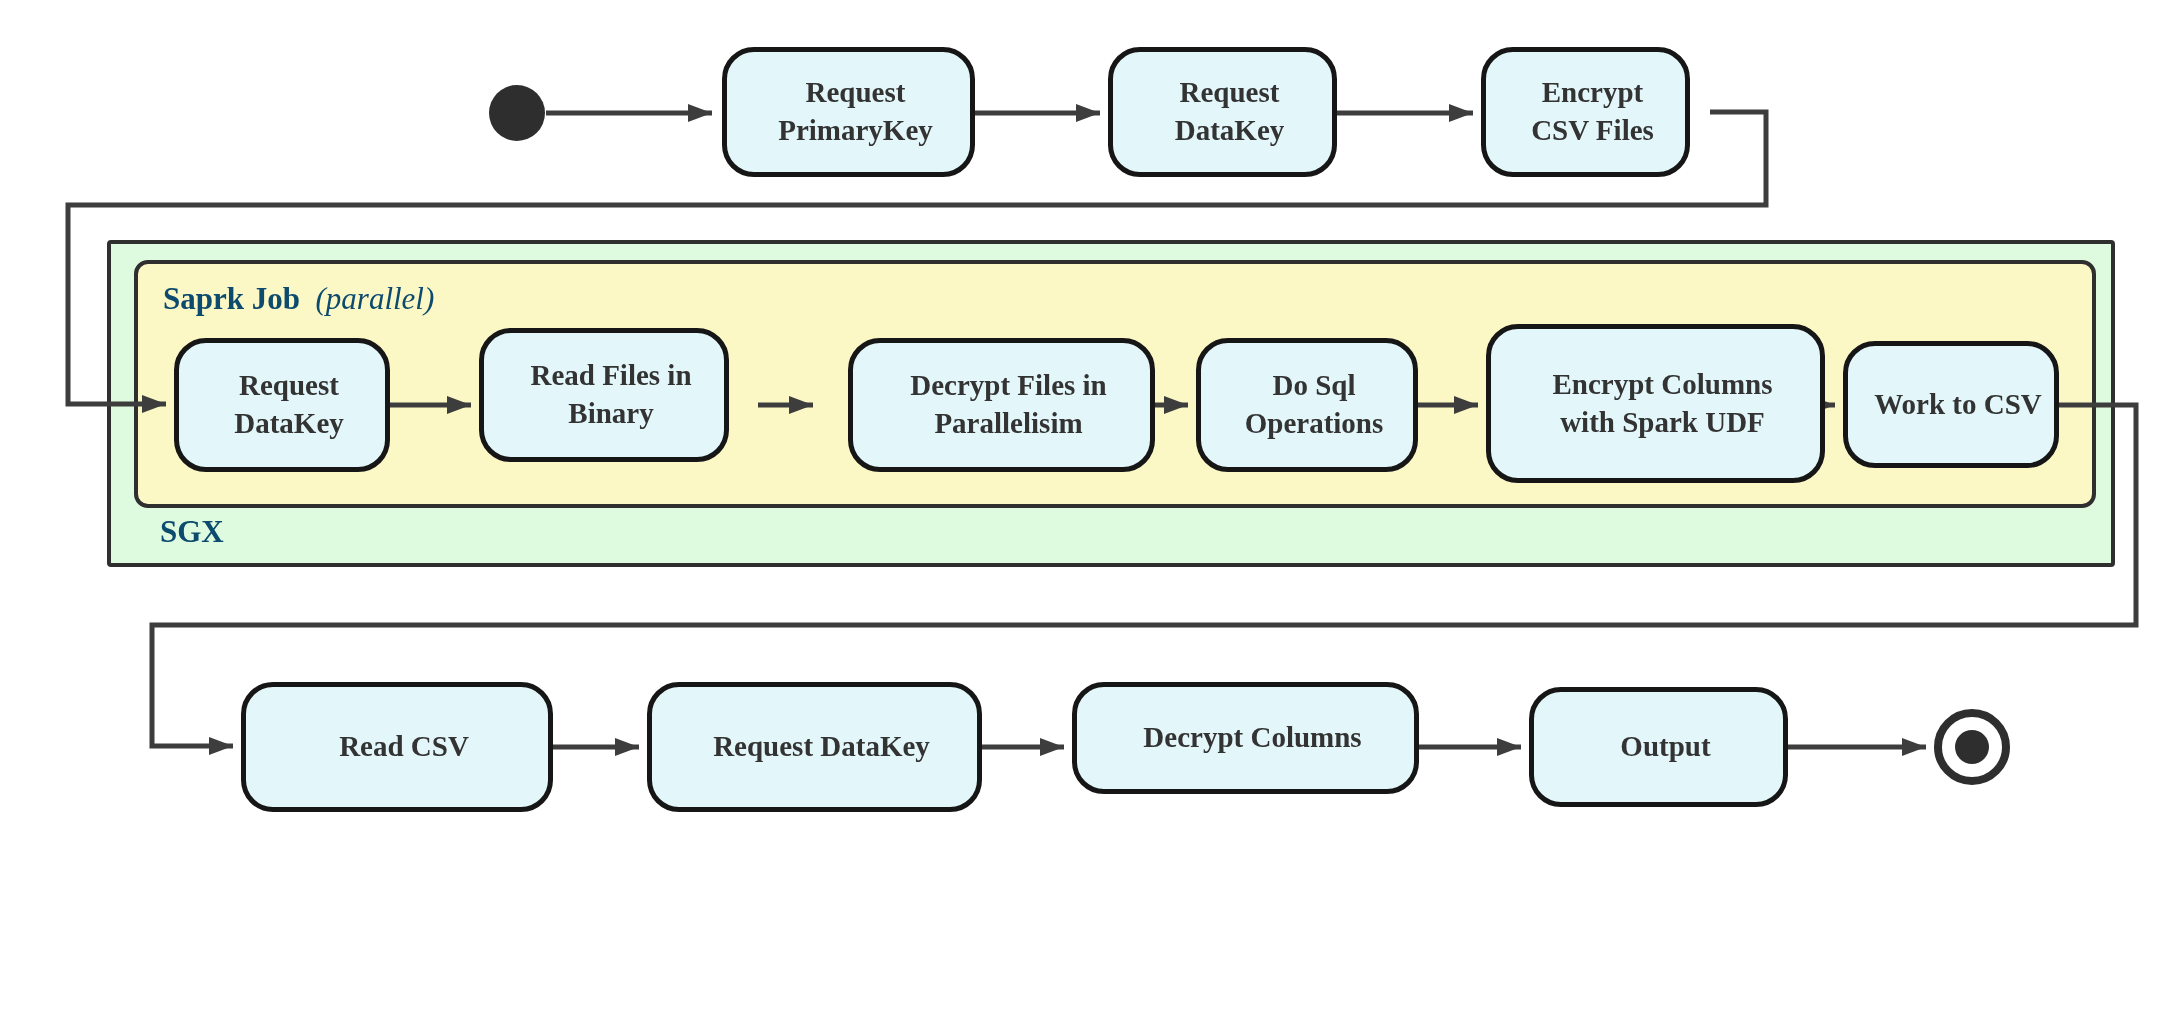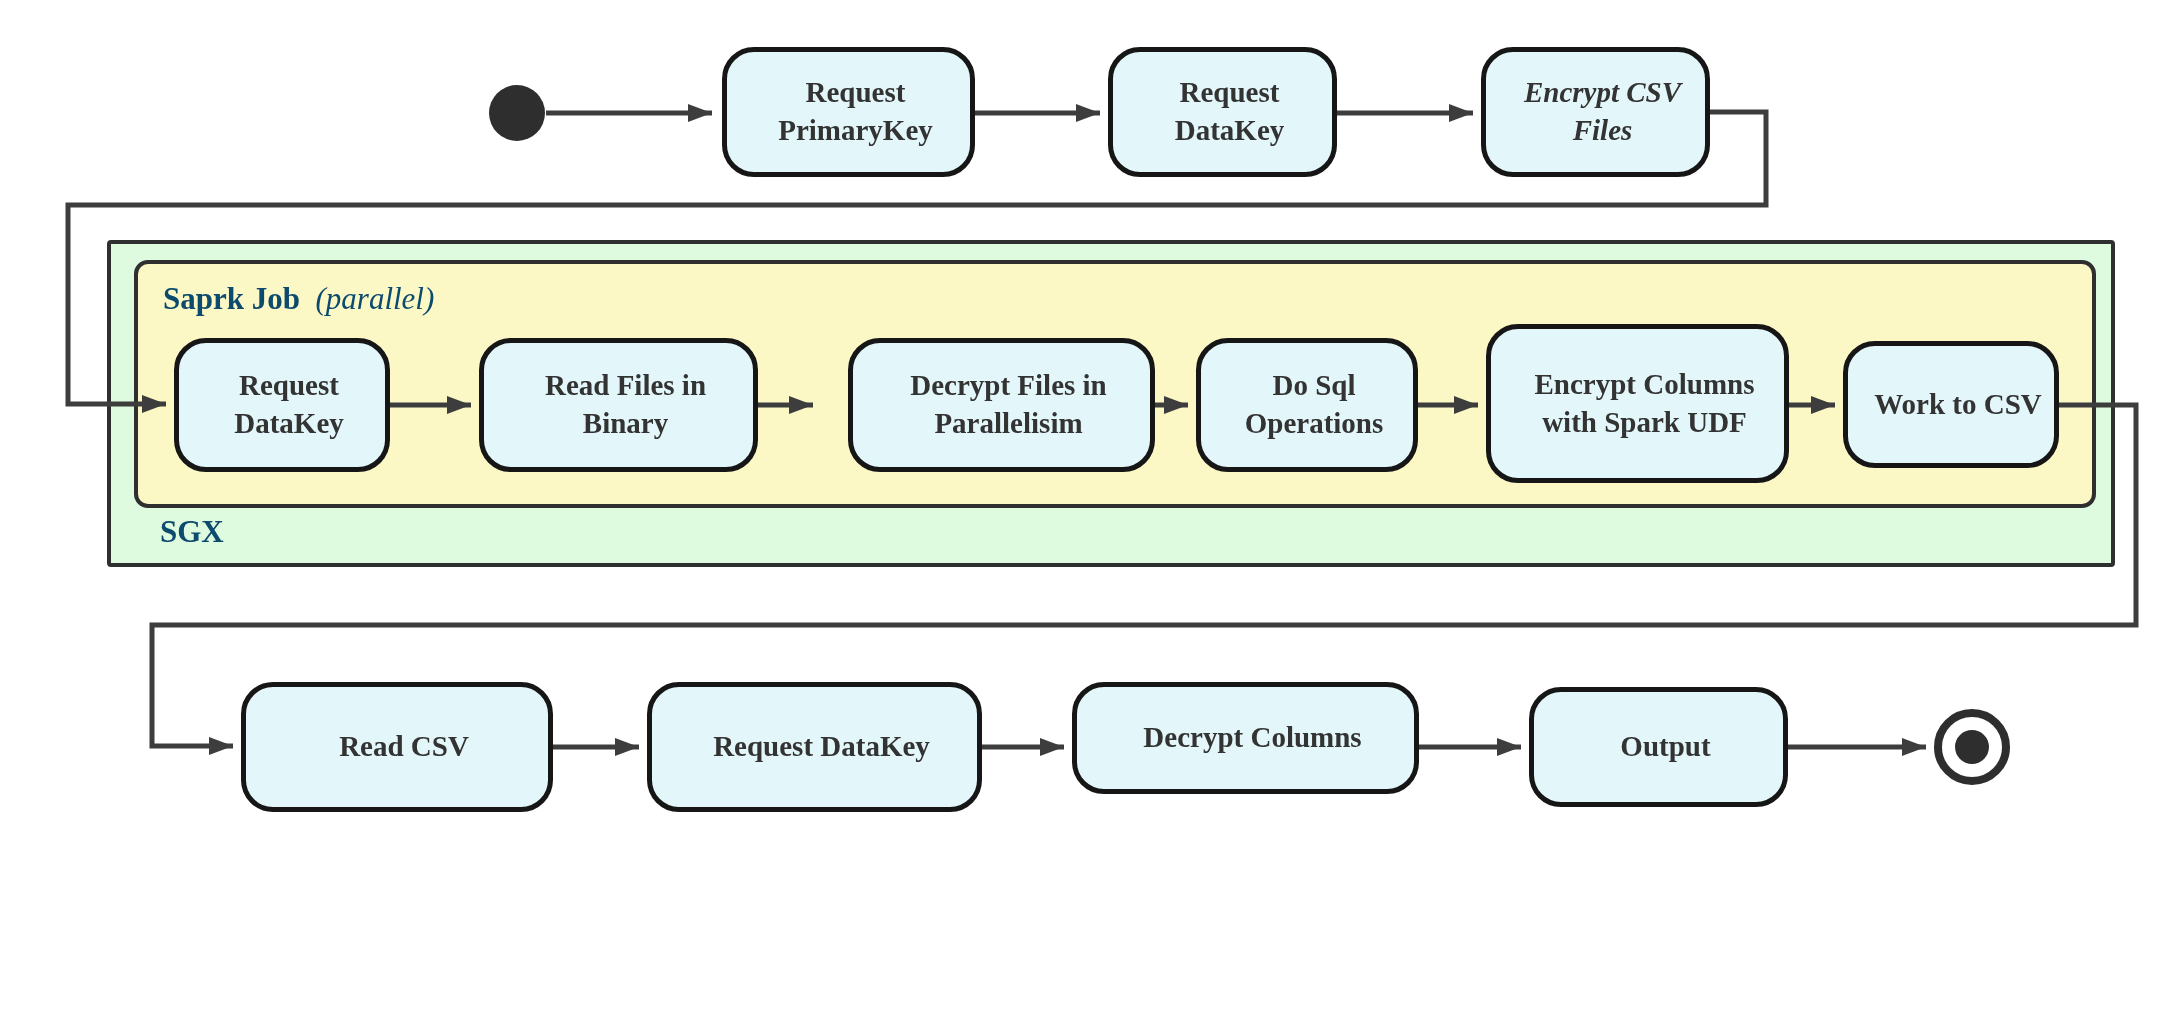--- a/index.html
+++ b/index.html
@@ -73,37 +73,37 @@
   </svg>
 
   <div class="start-node" style="left:489px;top:85px;"></div>
 
   <div class="node" style="left:722px;top:47px;width:253px;height:130px;">
     <span class="node-label">Request PrimaryKey</span>
   </div>
   <div class="node" style="left:1108px;top:47px;width:229px;height:130px;">
     <span class="node-label">Request DataKey</span>
   </div>
-  <div class="node" style="left:1481px;top:47px;width:229px;height:130px;font-style:italic;">
+  <div class="node" style="left:1481px;top:47px;width:209px;height:130px;">
     <span class="node-label">Encrypt CSV Files</span>
   </div>
 
   <div class="node" style="left:174px;top:338px;width:216px;height:134px;">
     <span class="node-label">Request DataKey</span>
   </div>
-  <div class="node" style="left:479px;top:338px;width:279px;height:134px;">
+  <div class="node" style="left:479px;top:328px;width:250px;height:134px;">
     <span class="node-label">Read Files in Binary</span>
   </div>
   <div class="node" style="left:848px;top:338px;width:307px;height:134px;">
     <span class="node-label">Decrypt Files in Parallelisim</span>
   </div>
   <div class="node" style="left:1196px;top:338px;width:222px;height:134px;">
     <span class="node-label">Do Sql Operations</span>
   </div>
-  <div class="node" style="left:1486px;top:324px;width:303px;height:159px;">
+  <div class="node" style="left:1486px;top:324px;width:339px;height:159px;">
     <span class="node-label narrow">Encrypt Columns with Spark UDF</span>
   </div>
   <div class="node" style="left:1843px;top:341px;width:216px;height:127px;">
     <span class="node-label">Work to CSV</span>
   </div>
 
   <div class="node" style="left:241px;top:682px;width:312px;height:130px;">
     <span class="node-label">Read CSV</span>
   </div>
   <div class="node" style="left:647px;top:682px;width:335px;height:130px;">

